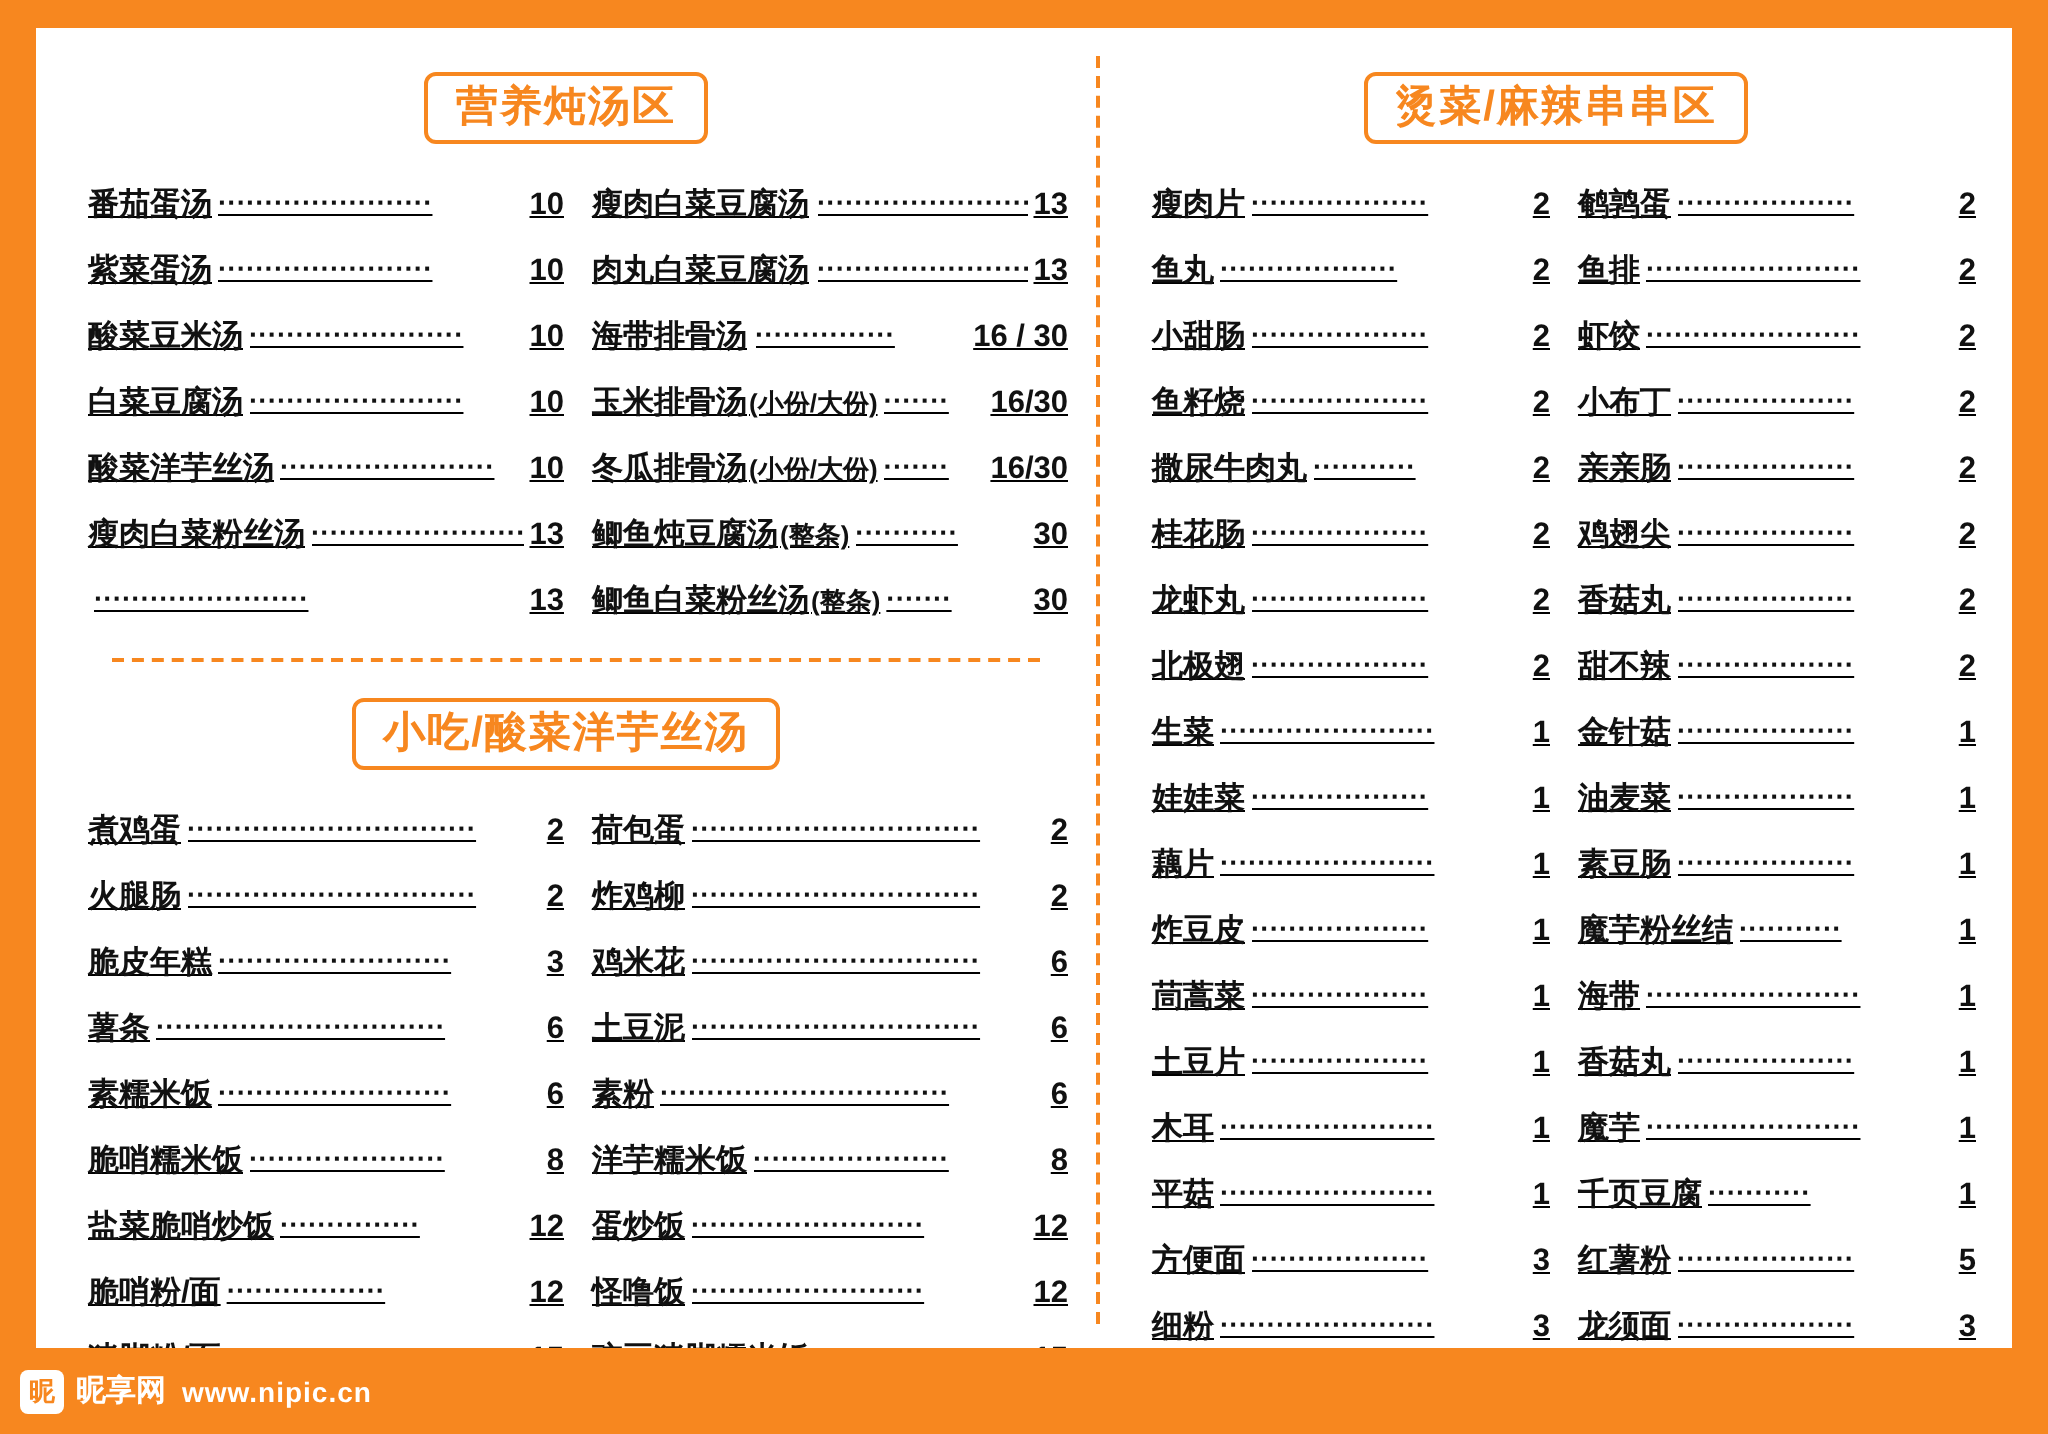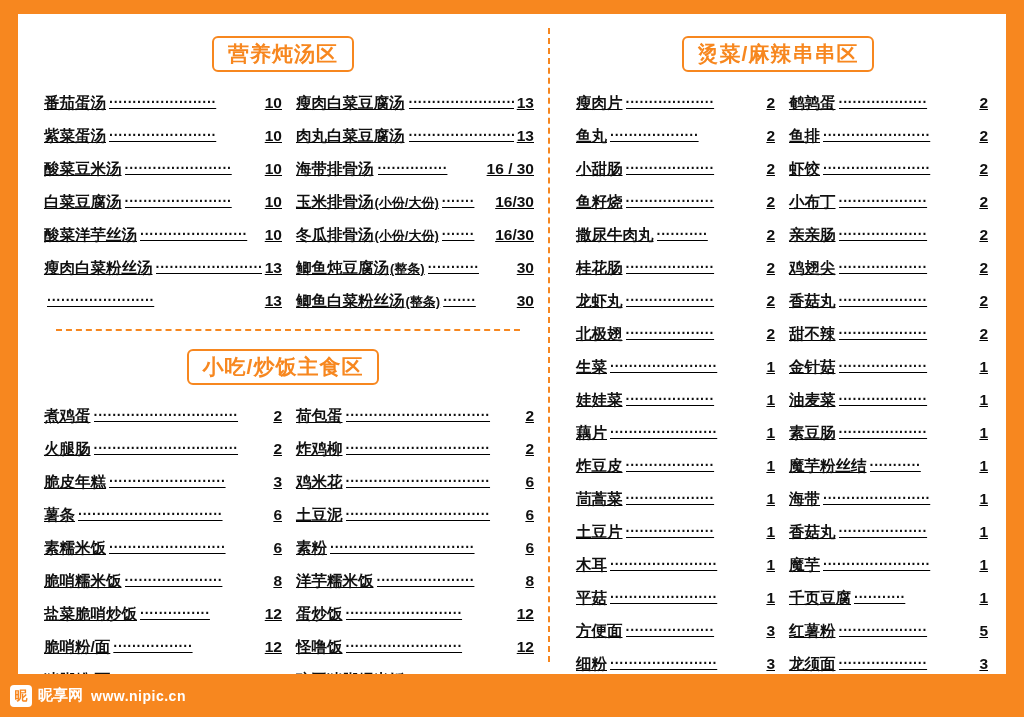--- a/index.html
+++ b/index.html
@@ -261,21 +261,21 @@
               <span class="sub">(整条)</span>
               <span class="dots">·······</span>
               <span class="price">30</span>
             </div>
         </div>
       </div>
 
       <div class="h-divider"></div>
 
       <div class="section-title-wrap">
-        <div class="section-title">小吃/炒饭主食区</div>
+        <div class="section-title">小吃/酸菜洋芋丝汤</div>
       </div>
 
       <div class="items-grid">
         <div class="items-col">
           <div class="item">
               <span class="name">煮鸡蛋</span>
               <span class="dots">·······························</span>
               <span class="price">2</span>
             </div>
           <div class="item">

